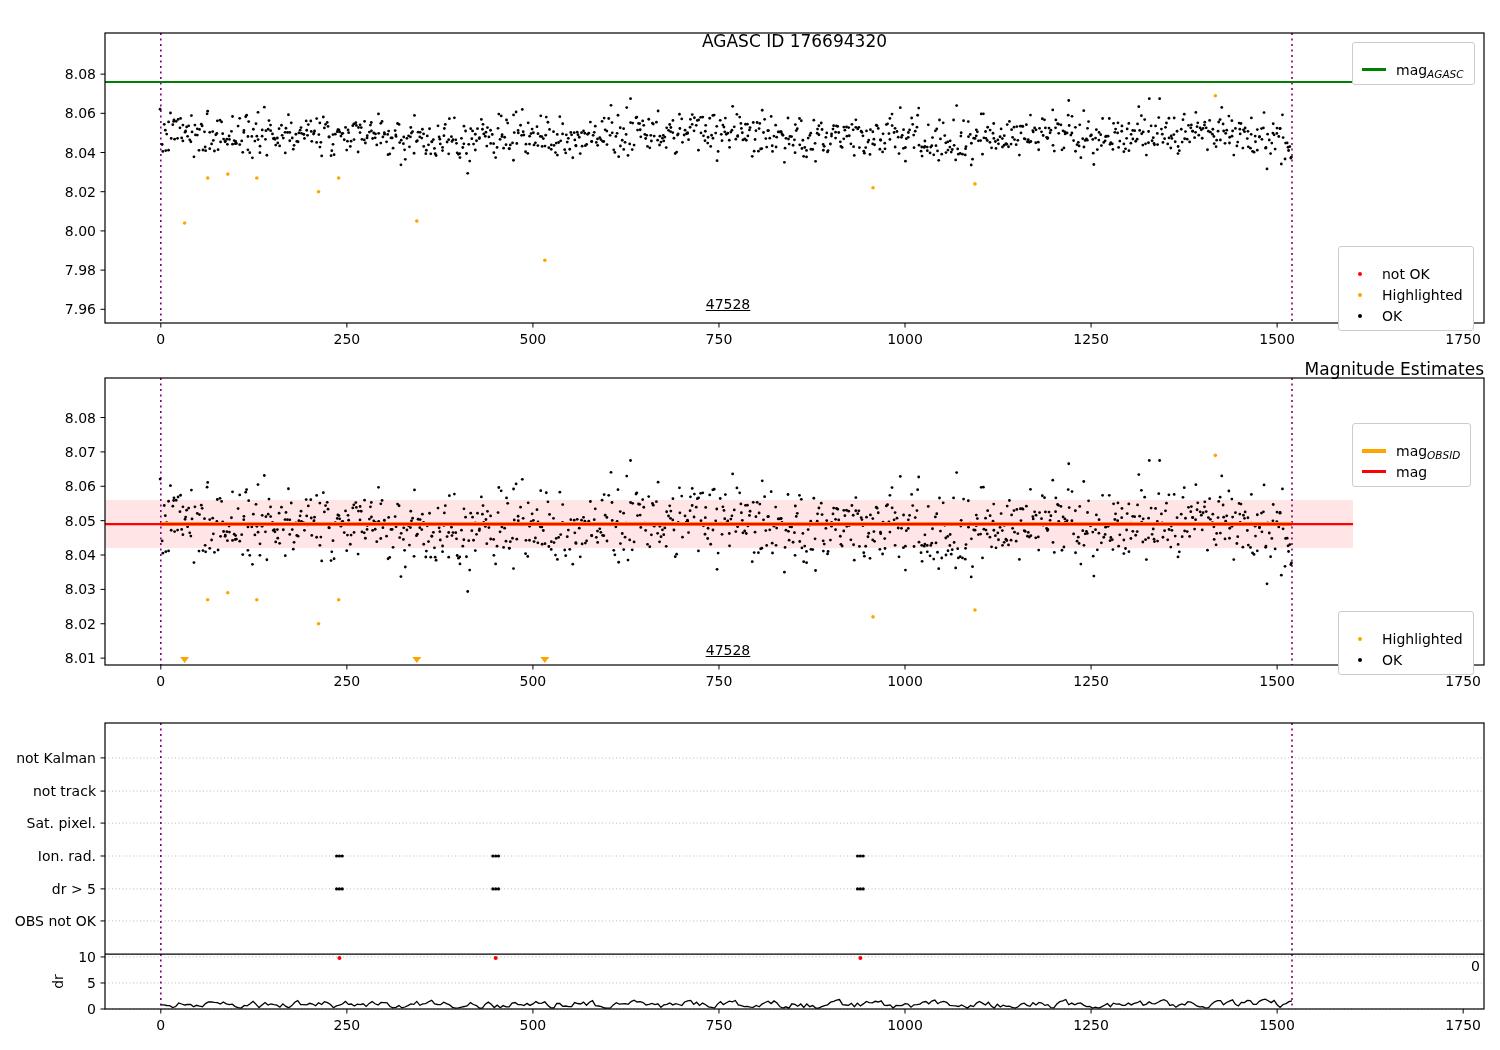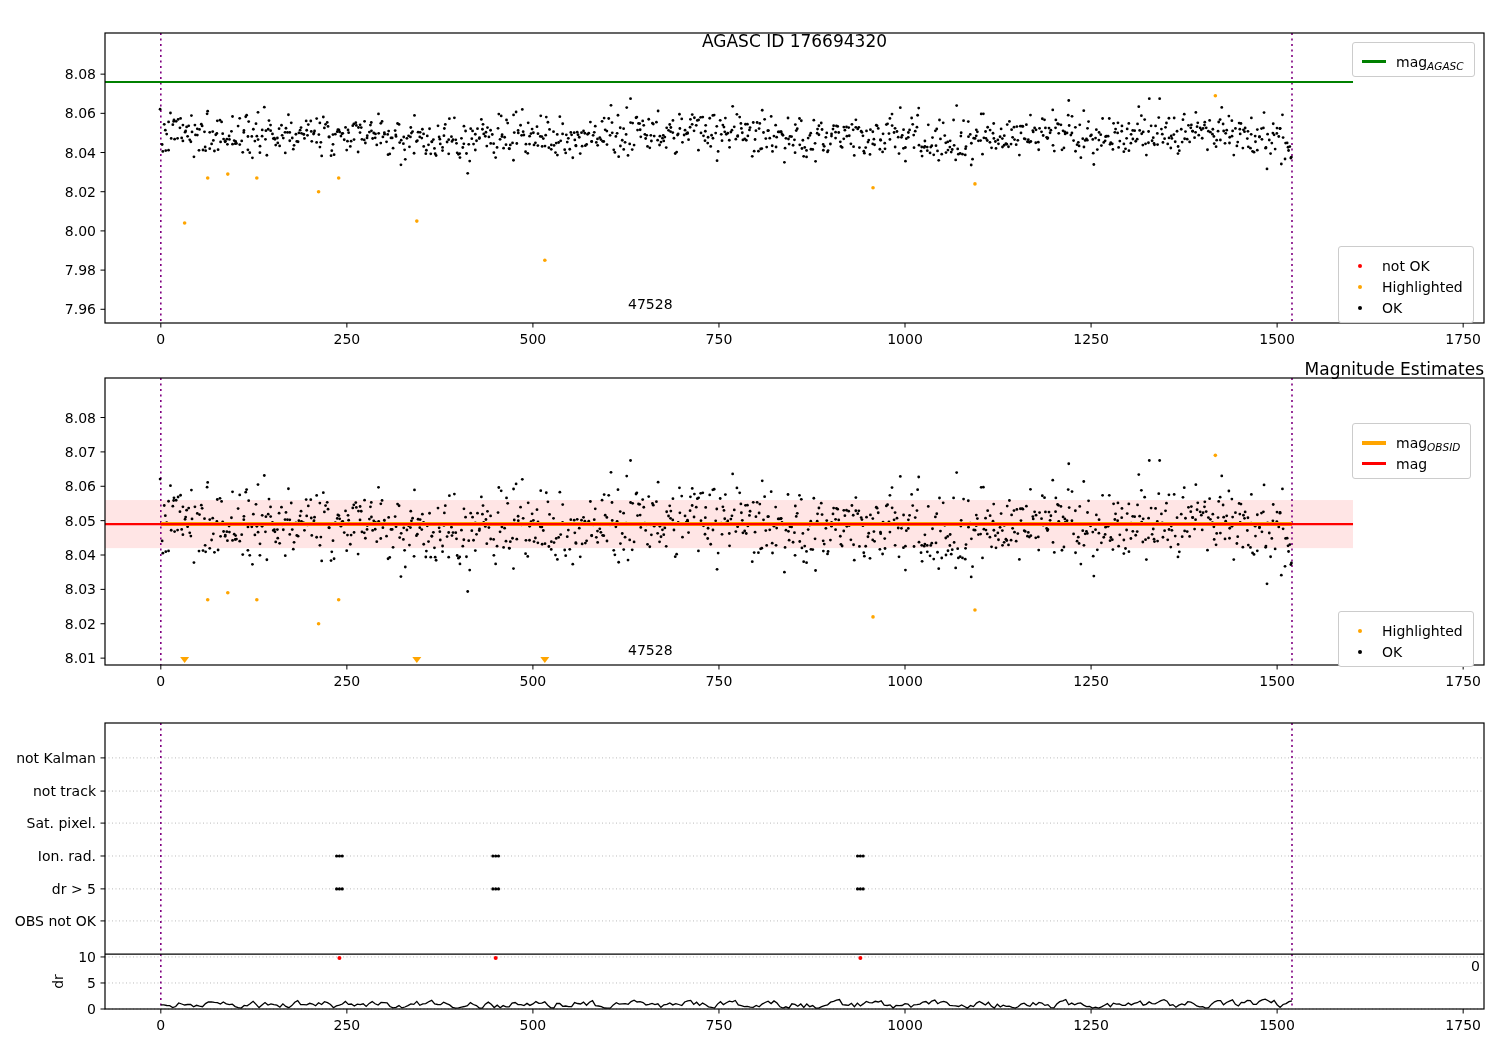--- a/index.html
+++ b/index.html
@@ -1,24 +1,24 @@
 <!DOCTYPE html>
 <html><head>
 <meta charset="utf-8">
 <style>
   html,body{margin:0;padding:0;background:#ffffff;}
   .figure{position:relative;width:1500px;height:1050px;background:#ffffff;
           font-family:"DejaVu Sans",sans-serif;color:#000;overflow:hidden;}
   .figure svg{position:absolute;left:0;top:0;}
   .panel-title{position:absolute;left:105px;width:1379px;text-align:center;
                font-size:17px;color:#000;}
-  .annot{position:absolute;width:200px;font-size:14px;color:#000;}
+  .annot{position:absolute;width:200px;text-align:center;font-size:14px;color:#000;text-decoration:underline;}
   .clip-label{position:absolute;font-size:14px;color:#000;}
   .legend{position:absolute;background:#fff;border:1px solid #cccccc;border-radius:3px;
-          padding:8px 10px 4px 8px;display:flex;flex-direction:column;}
+          padding:16px 10px 4px 8px;display:flex;flex-direction:column;}
   .legend-row{display:flex;align-items:center;height:21px;white-space:nowrap;}
   .lm{width:26px;display:flex;justify-content:center;align-items:center;margin-right:9px;flex:0 0 26px;}
   .lm-line{width:24px;height:2.5px;}
   .lm-line.thick{height:4px;}
   .lm-dot{border-radius:50%;width:4px;height:4px;}
   .legend-label{font-size:14px;}
   .legend-sub{font-size:10.5px;font-style:italic;position:relative;top:3px;}
 </style>
 </head>
 <body>

